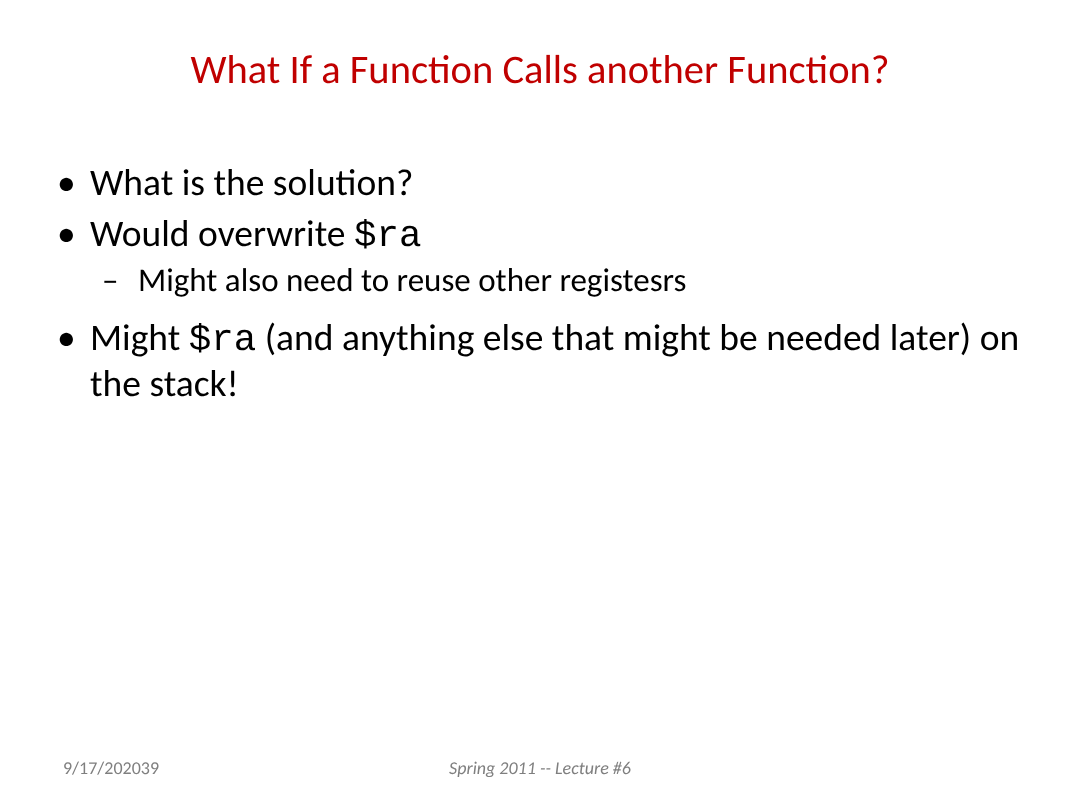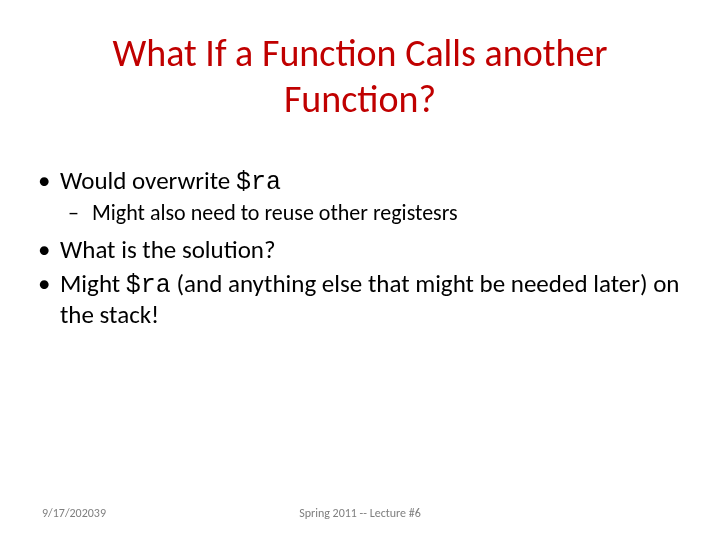--- a/index.html
+++ b/index.html
@@ -1,44 +1,44 @@
 <!DOCTYPE html>
 <html><head>
 <meta charset="utf-8">
 <style>
   * { margin: 0; padding: 0; box-sizing: border-box; }
   html, body { width: 720px; height: 540px; background: #fff; font-family: Calibri, "Segoe UI", Arial, sans-serif; color: #000; }
   .slide { width: 720px; height: 540px; position: relative; padding: 24px 36px 0 36px; }
-  .title { color: #c00000; font-size: 38px; font-weight: 400; text-align: center; margin-top: 6px; margin-bottom: 44px; letter-spacing: 0; }
+  .title { color: #c00000; font-size: 27px; font-weight: 400; text-align: center; margin-top: 6px; margin-bottom: 44px; letter-spacing: 0; }
   .body { font-size: 25px; line-height: 1.18; color: #000; }
   ul.level1 { list-style: none; padding-left: 24px; }
   ul.level1 > li { position: relative; margin-bottom: 4px; }
   ul.level1 > li::before { content: "•"; position: absolute; left: -22px; top: 0; font-size: 25px; }
   ul.level2 { list-style: none; padding-left: 32px; margin-top: 2px; margin-bottom: 10px; }
   ul.level2 > li { position: relative; font-size: 22px; }
   ul.level2 > li::before { content: "–"; position: absolute; left: -24px; top: 0; font-size: 22px; }
   .code { font-family: "Courier New", Courier, monospace; }
   .footer { position: absolute; bottom: 20px; left: 0; width: 100%; display: flex; align-items: baseline; padding: 0 42px 0 42px; font-size: 12px; color: #7f7f7f; }
-  .footer-center { position: absolute; left: 50%; transform: translateX(-50%); }
+  .footer-center { position: absolute; left: 50%; transform: translateX(-50%); font-style: italic; }
 </style>
 </head>
 <body>
 
 <div class="slide">
   <h1 class="title">What If a Function Calls another Function?</h1>
 
   <div class="body">
     <ul class="level1">
+      <li>What is the solution?</li>
       <li>
         <span>Would overwrite </span><span class="code">$ra</span>
         <ul class="level2">
           <li>Might also need to reuse other registesrs</li>
         </ul>
       </li>
-      <li>What is the solution?</li>
       <li>
         <span>Might </span><span class="code">$ra</span><span> (and anything else that might be needed later) on the stack!</span>
       </li>
     </ul>
   </div>
 
   <div class="footer">
     <span>9/17/2020</span>
     <span class="footer-center">Spring 2011 -- Lecture #6</span>
     <span>39</span>

